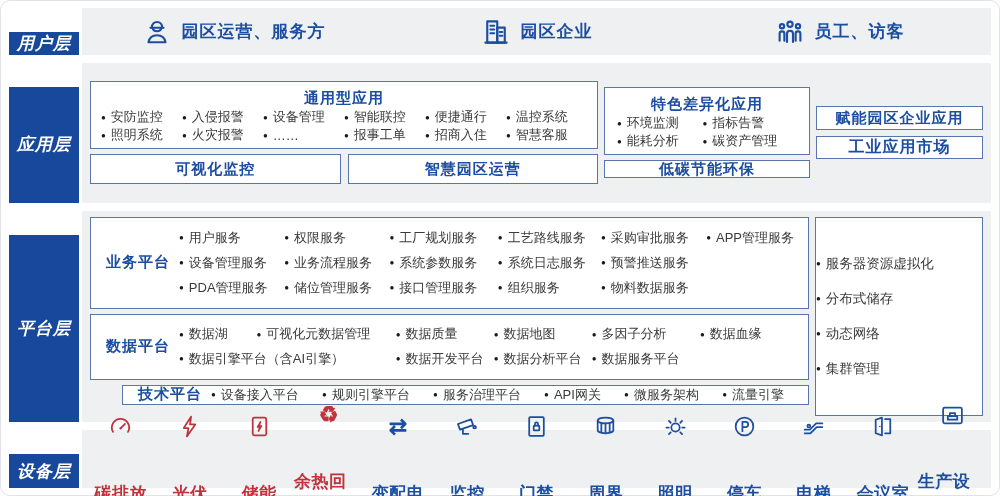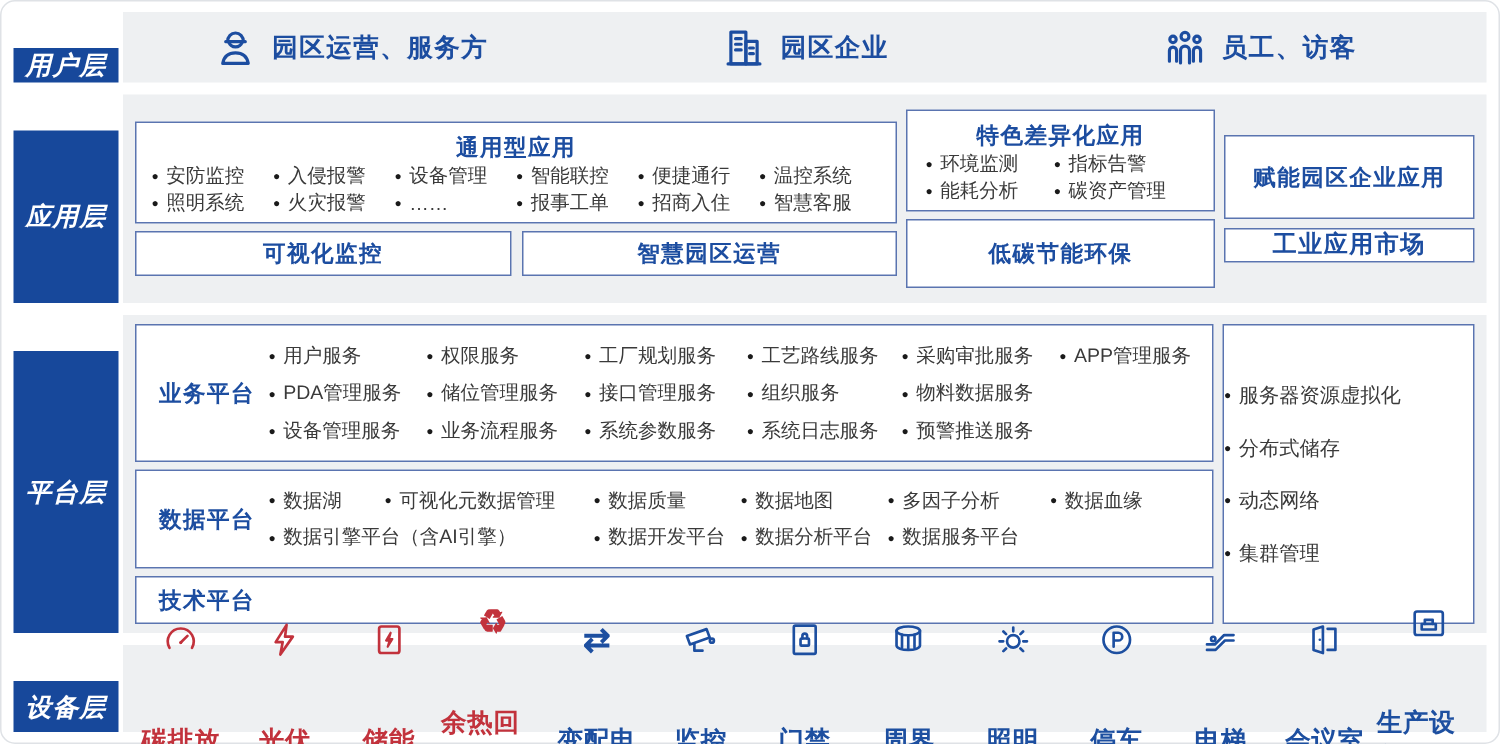--- a/index.html
+++ b/index.html
@@ -36,38 +36,38 @@
   .app-col-right { flex:1; display:flex; flex-direction:column; gap:6px; }
   .gen-box { flex:1; padding:7px 10px 4px; display:flex; flex-direction:column; }
   .gen-box .btitle { text-align:center; font-size:15px; letter-spacing:1px; }
   .gen-grid { flex:1; display:grid; grid-template-columns:repeat(6,1fr);
               align-content:space-evenly; }
   .app-banner-row { display:flex; gap:7px; height:30px; }
   .app-banner-row .banner { flex:1; }
   .spec-box { flex:1; padding:7px 12px 4px; display:flex; flex-direction:column; }
   .spec-box .btitle { text-align:center; font-size:15px; letter-spacing:1px; }
   .spec-grid { flex:1; display:grid; grid-template-columns:0.95fr 1.05fr; align-content:space-evenly; }
-  .banner-mid { height:46px; }
-  .enable-box { height:56px; font-size:15px; }
+  .banner-mid { height:18px; }
+  .enable-box { height:24px; font-size:15px; }
   .market-box { flex:1; font-size:16px; }
 
   
   .row-platform { height:212px; }
   .plat-body { padding:6px 8px; display:flex; gap:6px; }
   .plat-main { flex:1; display:flex; flex-direction:column; gap:5px; }
   .pbox { display:flex; align-items:center; padding:4px 10px 4px 6px; }
   .ptitle { width:82px; flex-shrink:0; text-align:center; font-size:15px; letter-spacing:1px; }
   .pbox-business { height:92px; }
   .pbox-business .pgrid-wrap { flex:1; display:flex; flex-direction:column; justify-content:space-evenly; height:100%; }
   .pgrid6 { display:grid; grid-template-columns:1.02fr 1.02fr 1.05fr 1.0fr 1.02fr 0.89fr; }
   .pbox-data { height:66px; }
   .pbox-data .pgrid-wrap { flex:1; display:flex; flex-direction:column; justify-content:space-evenly; height:100%; }
   .dgrid { display:grid; grid-template-columns:0.75fr 1.35fr 0.95fr 0.95fr 1.05fr 0.95fr; }
   .dspan2 { grid-column:1 / span 2; }
-  .pbox-tech { height:32px; }
+  .pbox-tech { height:20px;margin-left:32px; }
   .tech-items { flex:1; display:flex; justify-content:space-between; padding-right:14px; }
   .plat-infra { width:168px; background:#fff; border:1px solid #5a74b0; display:flex;
                 flex-direction:column; justify-content:center; gap:17px; padding-left:0; }
   .plat-infra .bi { font-size:13.5px; }
 
   
   .row-device { height:58px; }
   .dev-body { display:flex; align-items:center; padding:0 4px; }
   .dev { flex:1; display:flex; flex-direction:column; align-items:center; justify-content:center; gap:2px; }
   .dev-icon { height:26px; display:flex; align-items:center; justify-content:center; }
@@ -183,33 +183,33 @@
           <div class="pgrid-wrap">
             <div class="pgrid6">
               <span class="bi">用户服务</span>
               <span class="bi">权限服务</span>
               <span class="bi">工厂规划服务</span>
               <span class="bi">工艺路线服务</span>
               <span class="bi">采购审批服务</span>
               <span class="bi">APP管理服务</span>
             </div>
             <div class="pgrid6">
+              <span class="bi">设备管理服务</span>
+              <span class="bi">业务流程服务</span>
+              <span class="bi">系统参数服务</span>
+              <span class="bi">系统日志服务</span>
+              <span class="bi">预警推送服务</span>
+              <span></span>
+            </div>
+            <div class="pgrid6">
               <span class="bi">PDA管理服务</span>
               <span class="bi">储位管理服务</span>
               <span class="bi">接口管理服务</span>
               <span class="bi">组织服务</span>
               <span class="bi">物料数据服务</span>
-              <span></span>
-            </div>
-            <div class="pgrid6">
-              <span class="bi">设备管理服务</span>
-              <span class="bi">业务流程服务</span>
-              <span class="bi">系统参数服务</span>
-              <span class="bi">系统日志服务</span>
-              <span class="bi">预警推送服务</span>
               <span></span>
             </div>
           </div>
         </div>
 
         <div class="wbox pbox pbox-data">
           <div class="btitle ptitle">数据平台</div>
           <div class="pgrid-wrap">
             <div class="dgrid">
               <span class="bi">数据湖</span>
@@ -223,20 +223,28 @@
               <span class="bi dspan2">数据引擎平台（含AI引擎）</span>
               <span class="bi">数据开发平台</span>
               <span class="bi">数据分析平台</span>
               <span class="bi">数据服务平台</span>
             </div>
           </div>
         </div>
 
         <div class="wbox pbox pbox-tech">
           <div class="btitle ptitle">技术平台</div>
+          <div class="tech-items">
+            <span class="bi">设备接入平台</span>
+            <span class="bi">规则引擎平台</span>
+            <span class="bi">服务治理平台</span>
+            <span class="bi">API网关</span>
+            <span class="bi">微服务架构</span>
+            <span class="bi">流量引擎</span>
+          </div>
         </div>
 
       </div>
 
       <div class="plat-infra">
         <span class="bi">服务器资源虚拟化</span>
         <span class="bi">分布式储存</span>
         <span class="bi">动态网络</span>
         <span class="bi">集群管理</span>
       </div>

